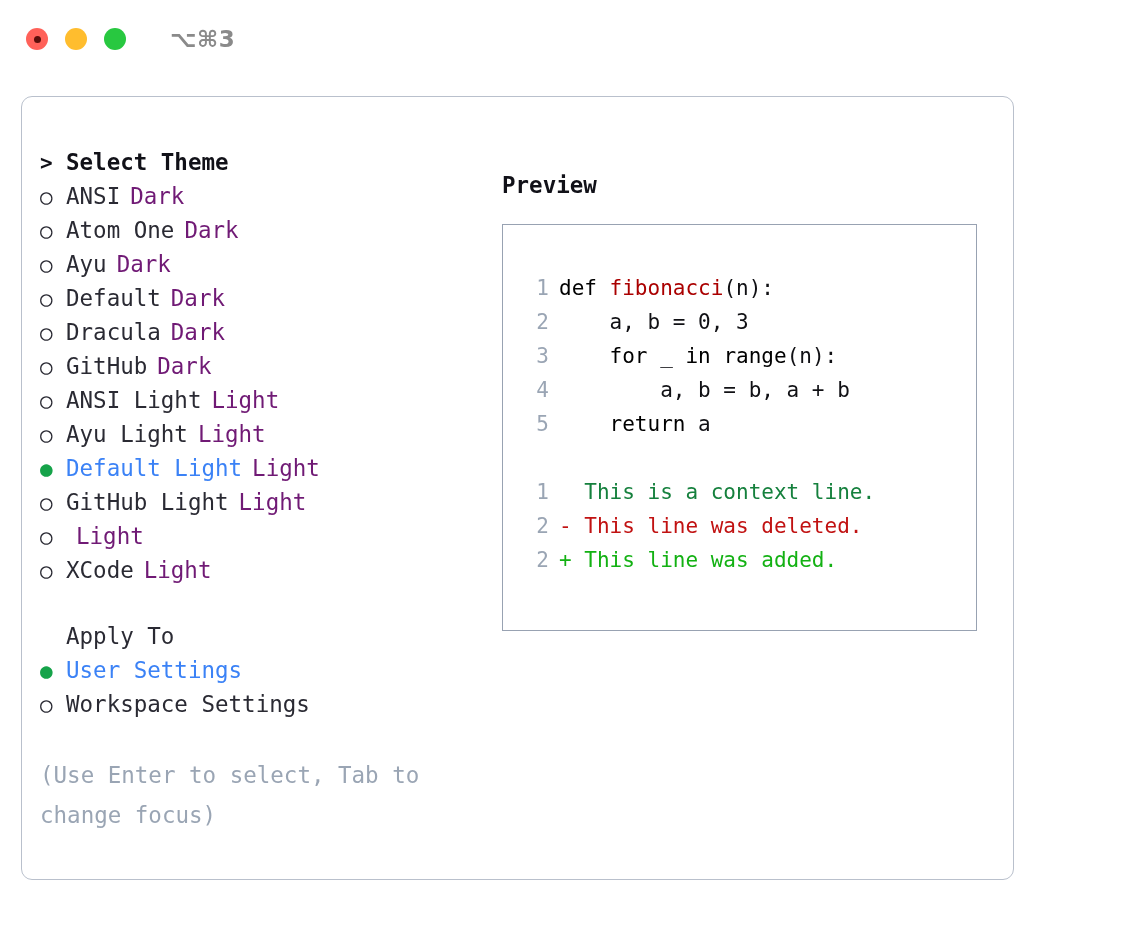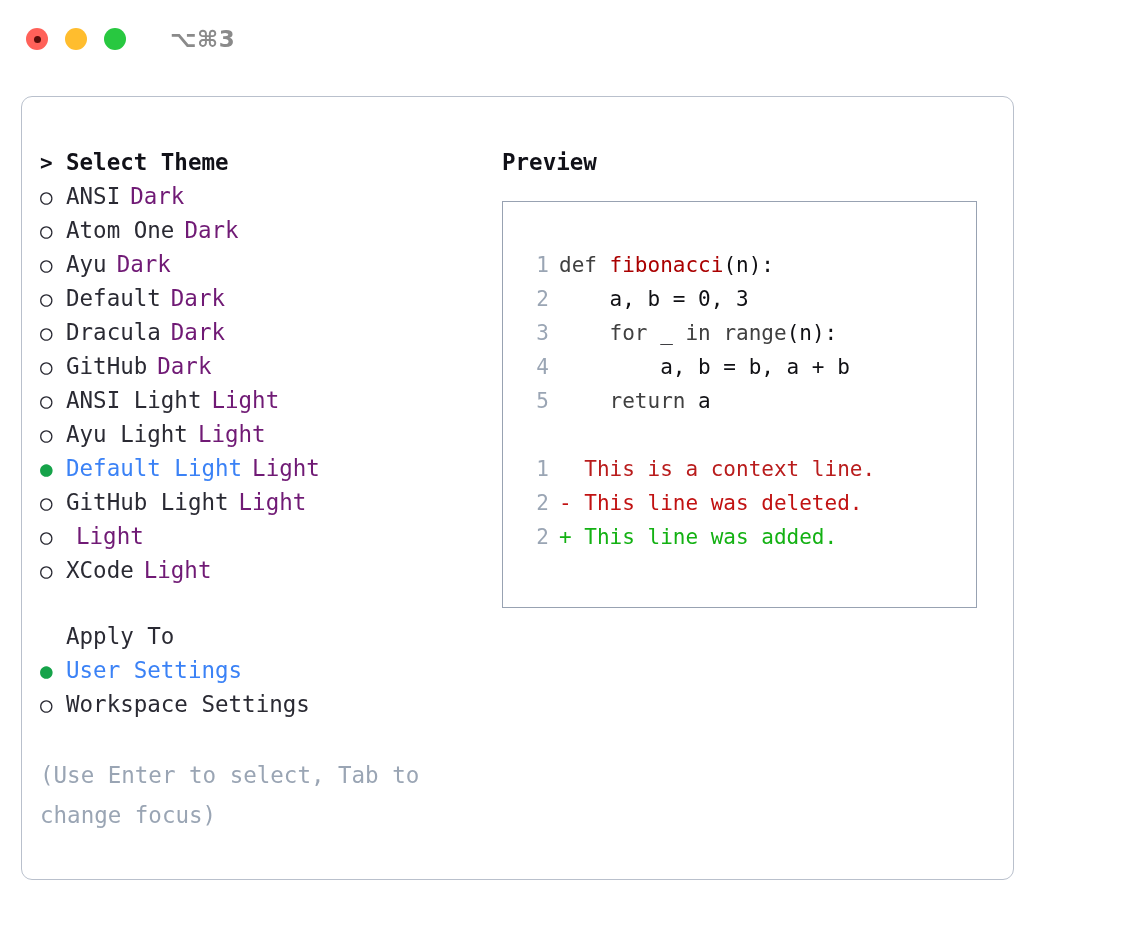--- a/index.html
+++ b/index.html
@@ -145,20 +145,21 @@
     flex: 1;
     padding-left: 20px;
     box-sizing: border-box;
   }
   #preview-heading {
     font-size: 22.5px;
     color: #111118;
     font-weight: bold;
     line-height: 34px;
     margin-bottom: 22px;
+    margin-top: 23px;
   }
   #preview-box {
     width: 475px;
     height: 407px;
     border: 1.5px solid #98a2b2;
     box-sizing: border-box;
     background: #ffffff;
     padding: 46px 0 0 20px;
   }
 
@@ -170,27 +171,27 @@
   }
   .lineno {
     color: #9aa5b4;
     width: 26px;
     flex: 0 0 26px;
     text-align: right;
     margin-right: 10px;
   }
   .code-text { color: #101014; }
 
-  .tok-kw   { color: #404040; }
+  .tok-kw   { color: #000000; }
   .tok-fn   { color: #aa0000; }
   .tok-plain{ color: #101014; }
 
   .blank-line { height: 34px; }
 
-  .diff-ctx { color: #b91c1c; }
+  .diff-ctx { color: #15803d; }
   .diff-del { color: #c11212; }
   .diff-add { color: #13b113; }
 </style>
 </head>
 <body>
 
 <div id="app-window">
 
   <div id="titlebar">
     <div class="traffic-lights">

